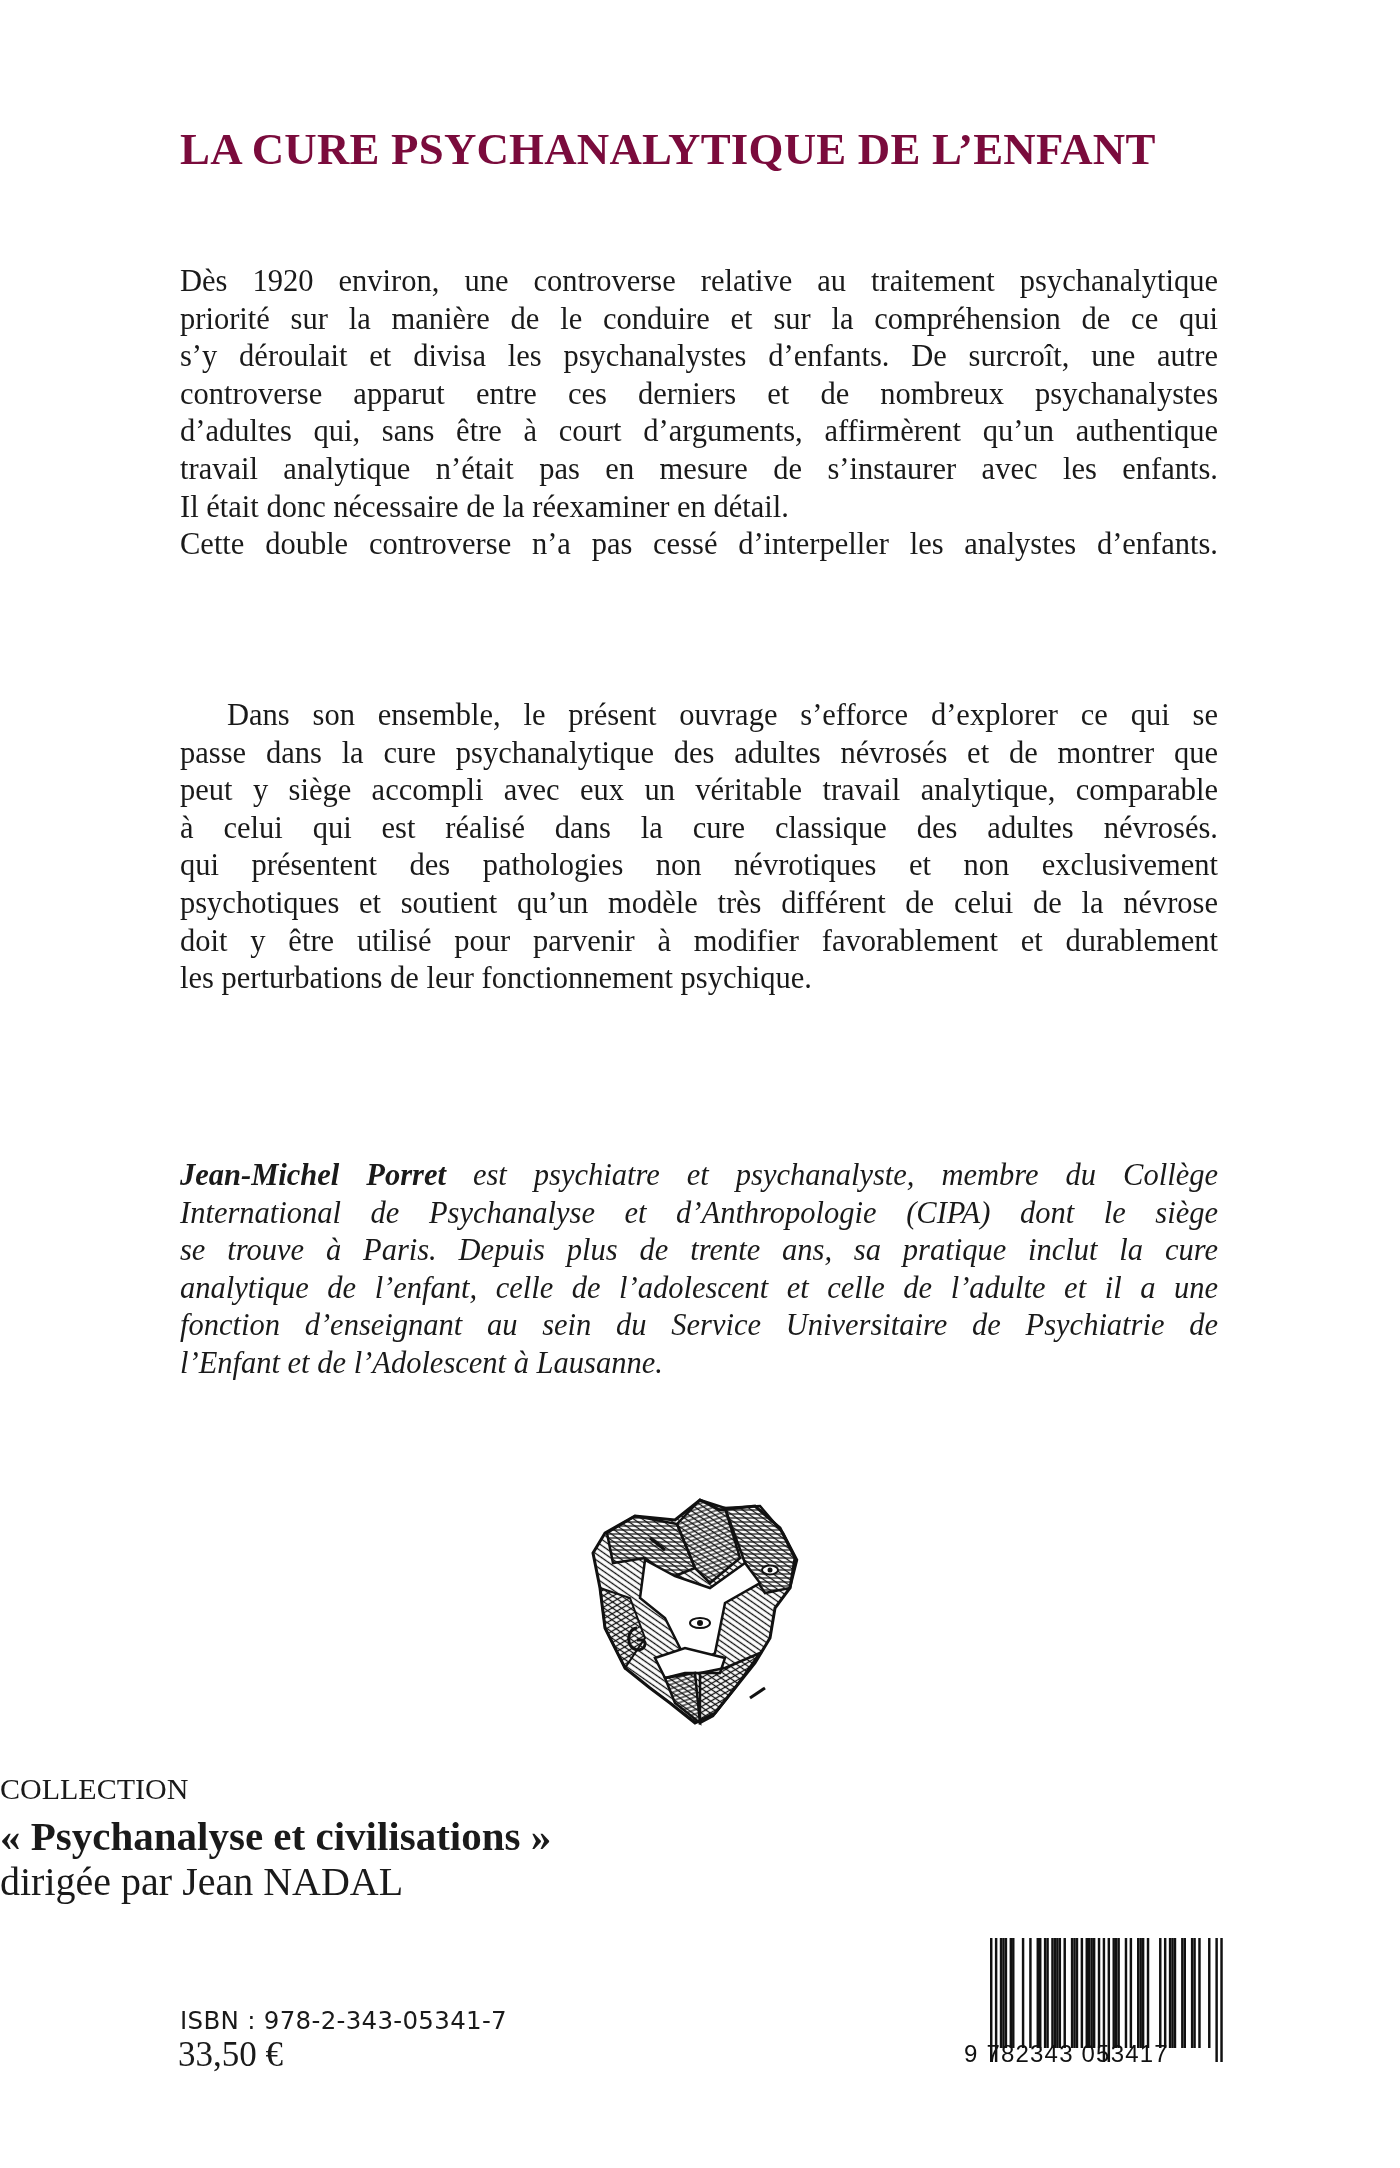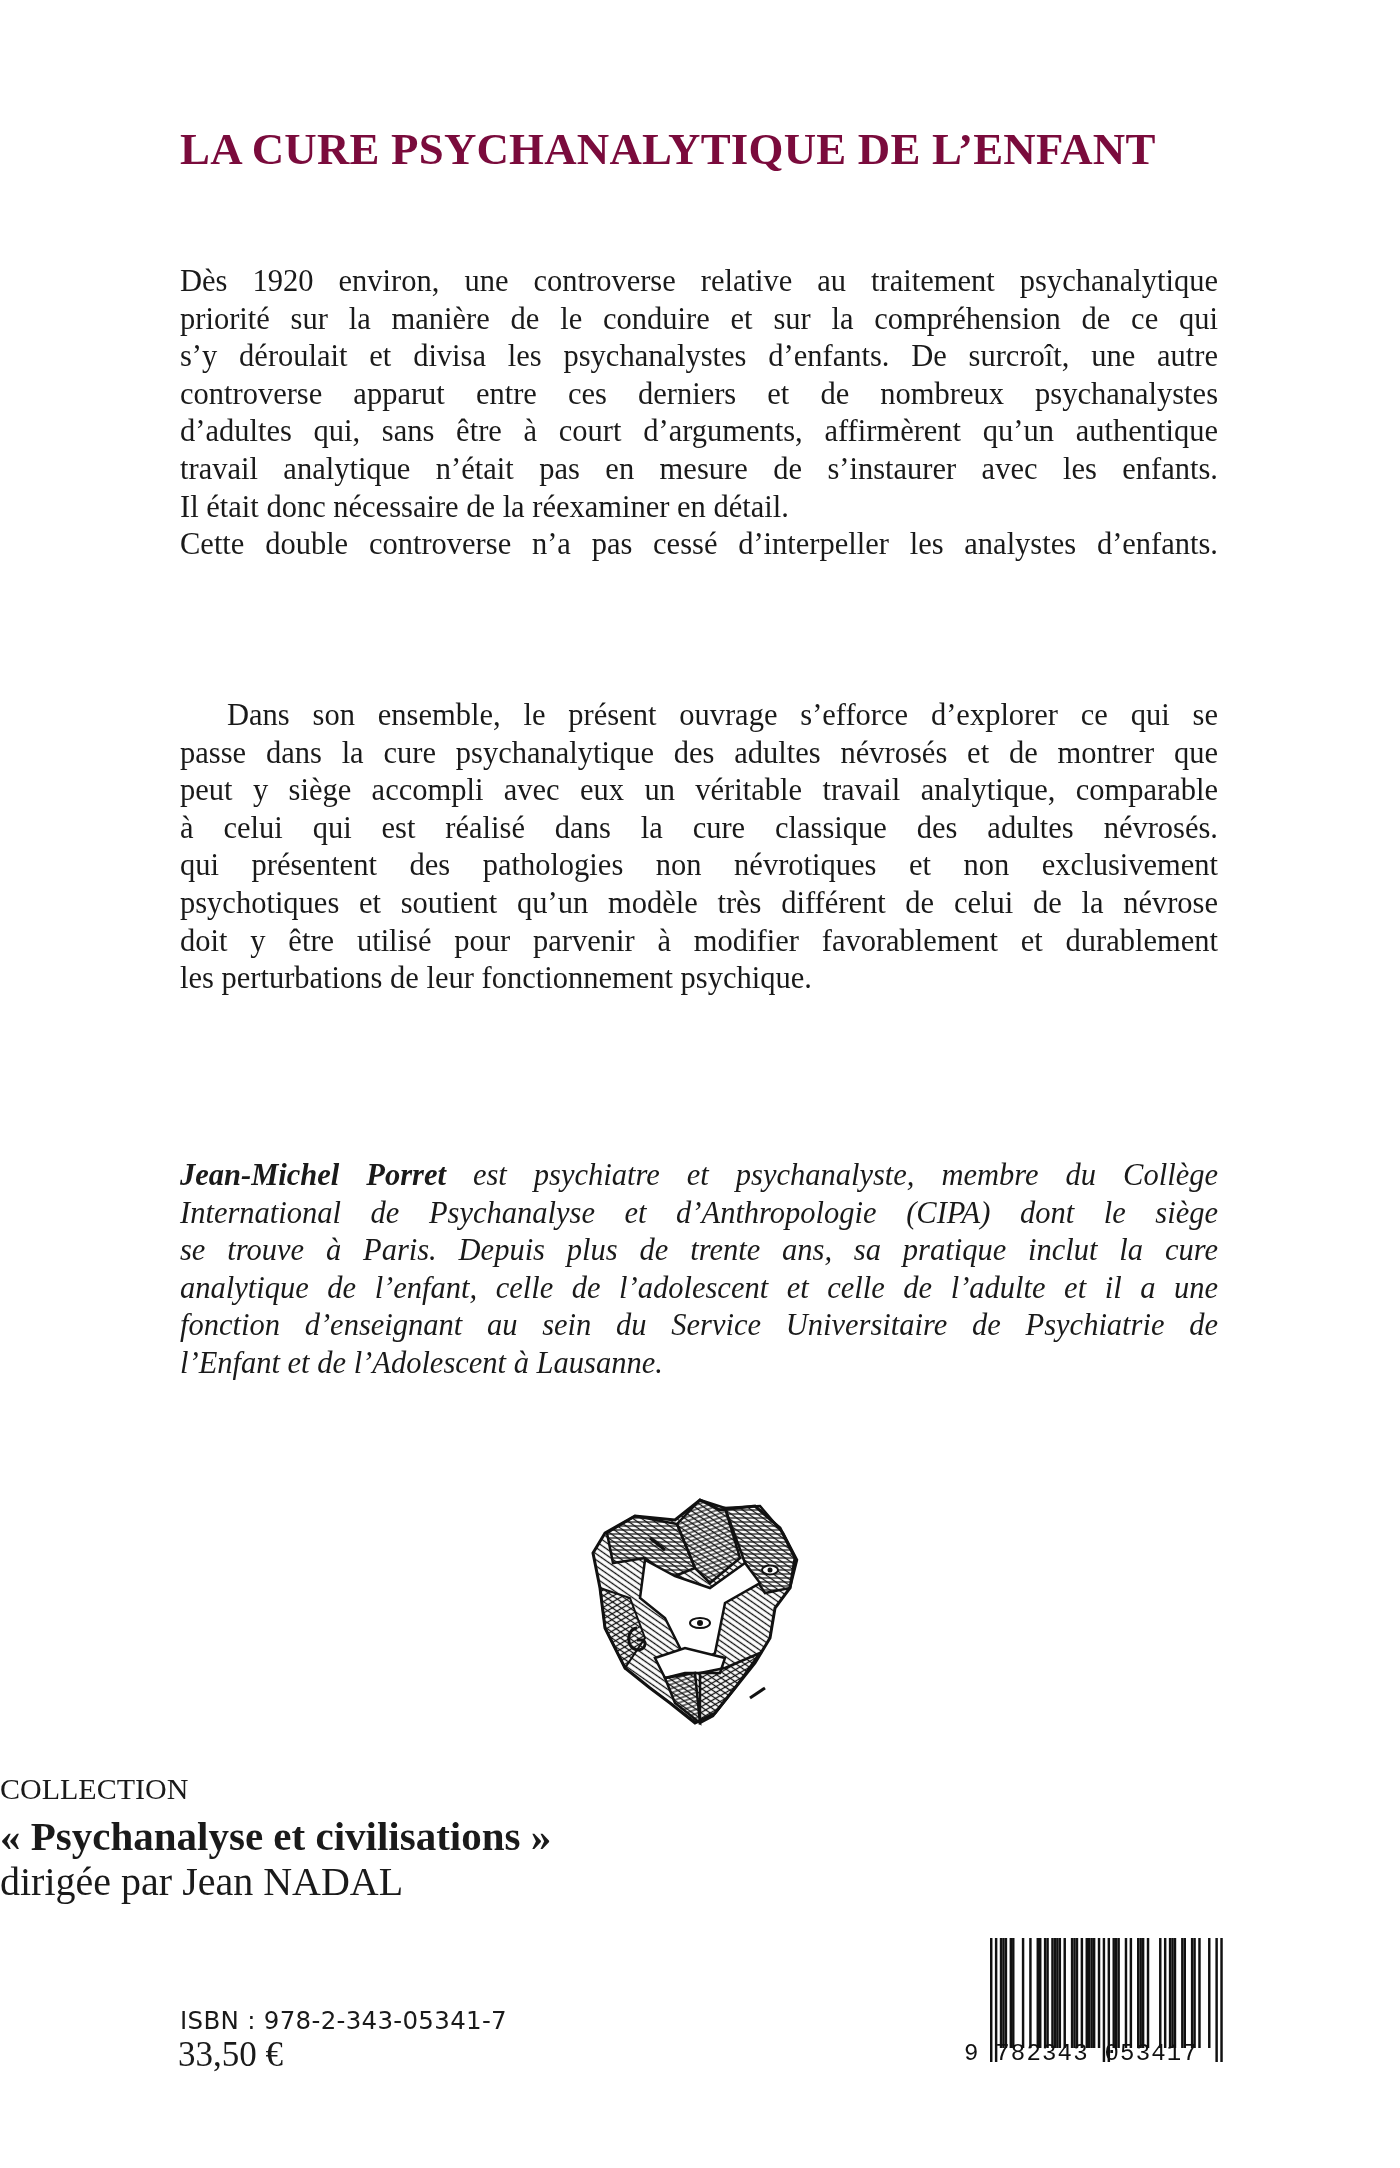--- a/index.html
+++ b/index.html
@@ -44,21 +44,21 @@
     font-family: "DejaVu Sans", sans-serif; font-size: 24.5px; color: #1a1a1a; letter-spacing: 0.3px;
   }
   .price {
     position: absolute; left: 178px; top: 2035px;
     font-family: "Liberation Serif", serif; font-size: 35px; color: #1a1a1a;
   }
   .barcode { position: absolute; left: 965px; top: 1938px; width: 270px; height: 135px; }
   .barcode svg { display: block; }
   .barcode-digits {
     position: absolute; left: 964px; top: 2040px;
-    font-family: Liberation Mono, monospace; font-size: 24px; color: #111;
+    font-family: Liberation Sans, sans-serif; font-size: 24px; color: #111;
     letter-spacing: 1.2px; white-space: nowrap; background: transparent;
   }
 </style>
 </head>
 <body>
 
 <div class="page">
 
   <div class="col title">LA CURE PSYCHANALYTIQUE DE L’ENFANT</div>
 

